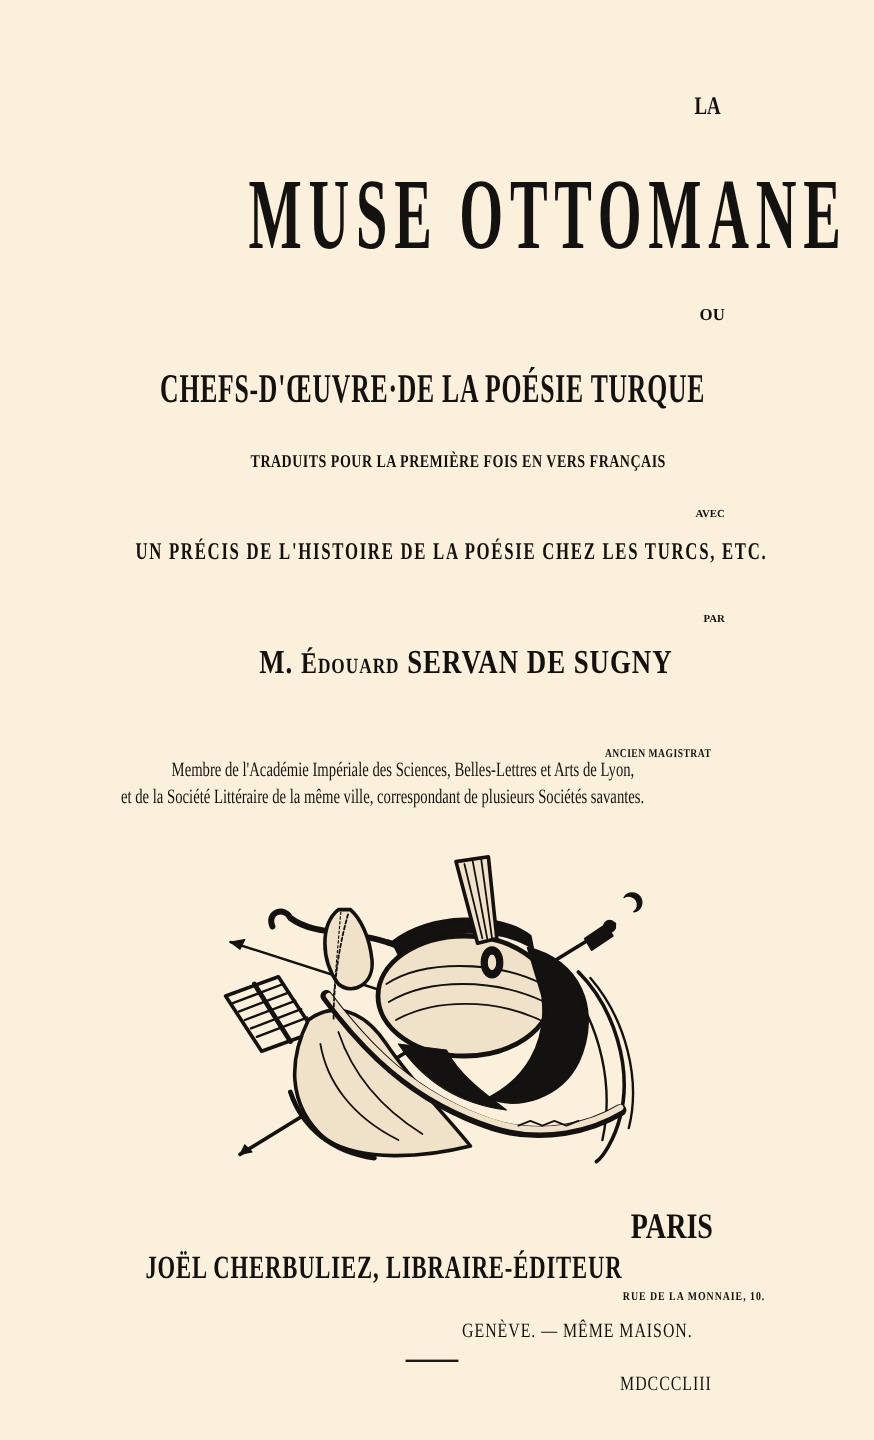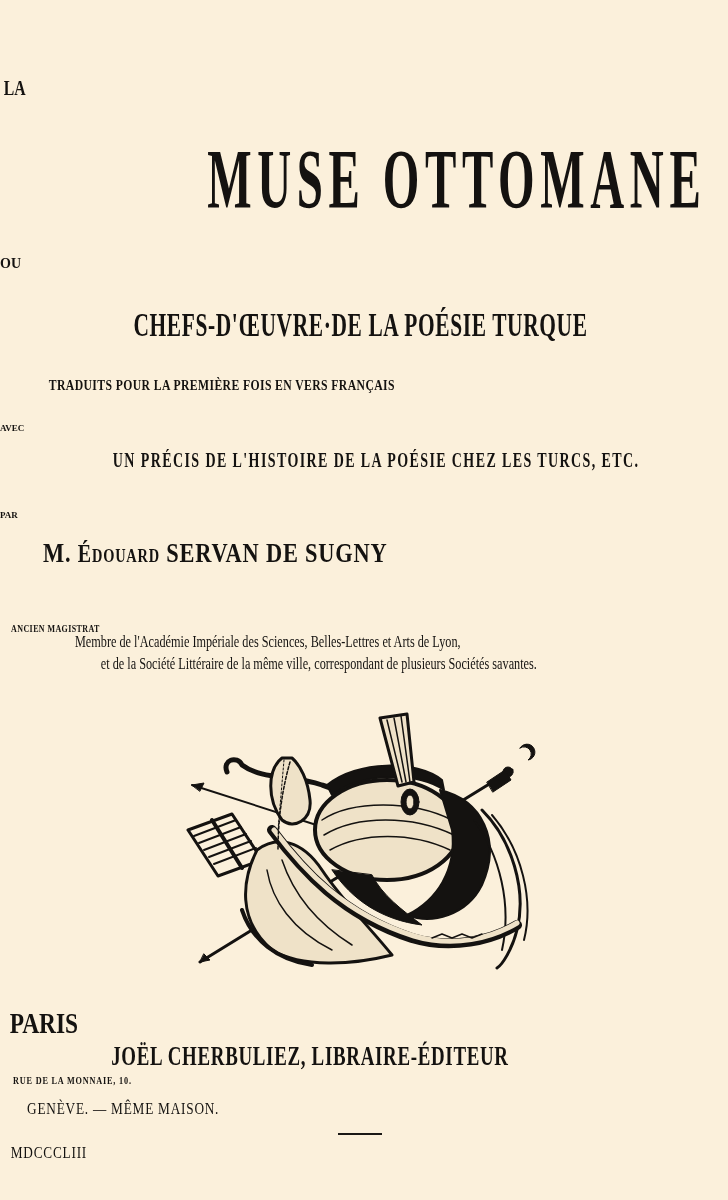--- a/index.html
+++ b/index.html
@@ -12,21 +12,21 @@
       background: #fbf0db;
       position: relative;
       overflow: hidden;
       color: #141210;
       font-family: "Liberation Serif", "DejaVu Serif", serif;
     }
     .line {
       position: absolute;
       left: 0;
       width: 604px;
-      text-align: left;
+      text-align: right;
       white-space: nowrap;
       line-height: 1;
     }
     .condensed {
       display: inline-block;
       transform-origin: center center;
     }
     
     #l-la { top: 78px; font-size: 21px; font-weight: bold; }
     #l-la .condensed { transform: scaleX(0.75); }
@@ -64,24 +64,24 @@
       position: absolute;
       left: 182px;
       top: 710px;
       width: 366px;
       height: 262px;
     }
     
     #l-paris { top: 1008px; font-size: 30px; font-weight: bold; }
     #l-paris .condensed { transform: scaleX(0.78); }
     
-    #l-publisher { top: 1043px; font-size: 27px; font-weight: bold; letter-spacing: 1px; padding-left: 26px; }
+    #l-publisher { top: 1043px; font-size: 27px; font-weight: bold; letter-spacing: 1px; }
     #l-publisher .condensed { transform: scaleX(0.7); }
     
-    #l-address { top: 1076px; font-size: 10px; font-weight: bold; letter-spacing: 1px; }
+    #l-address { top: 1076px; font-size: 10px; font-weight: bold; letter-spacing: 1px; padding-left: 47px; }
     #l-address .condensed { transform: scaleX(0.82); }
     
     #l-geneve { top: 1100px; font-size: 17px; letter-spacing: 1px; }
     #l-geneve .condensed { transform: scaleX(0.78); }
     
     #rule {
       position: absolute;
       left: 338px;
       top: 1133px;
       width: 44px;

